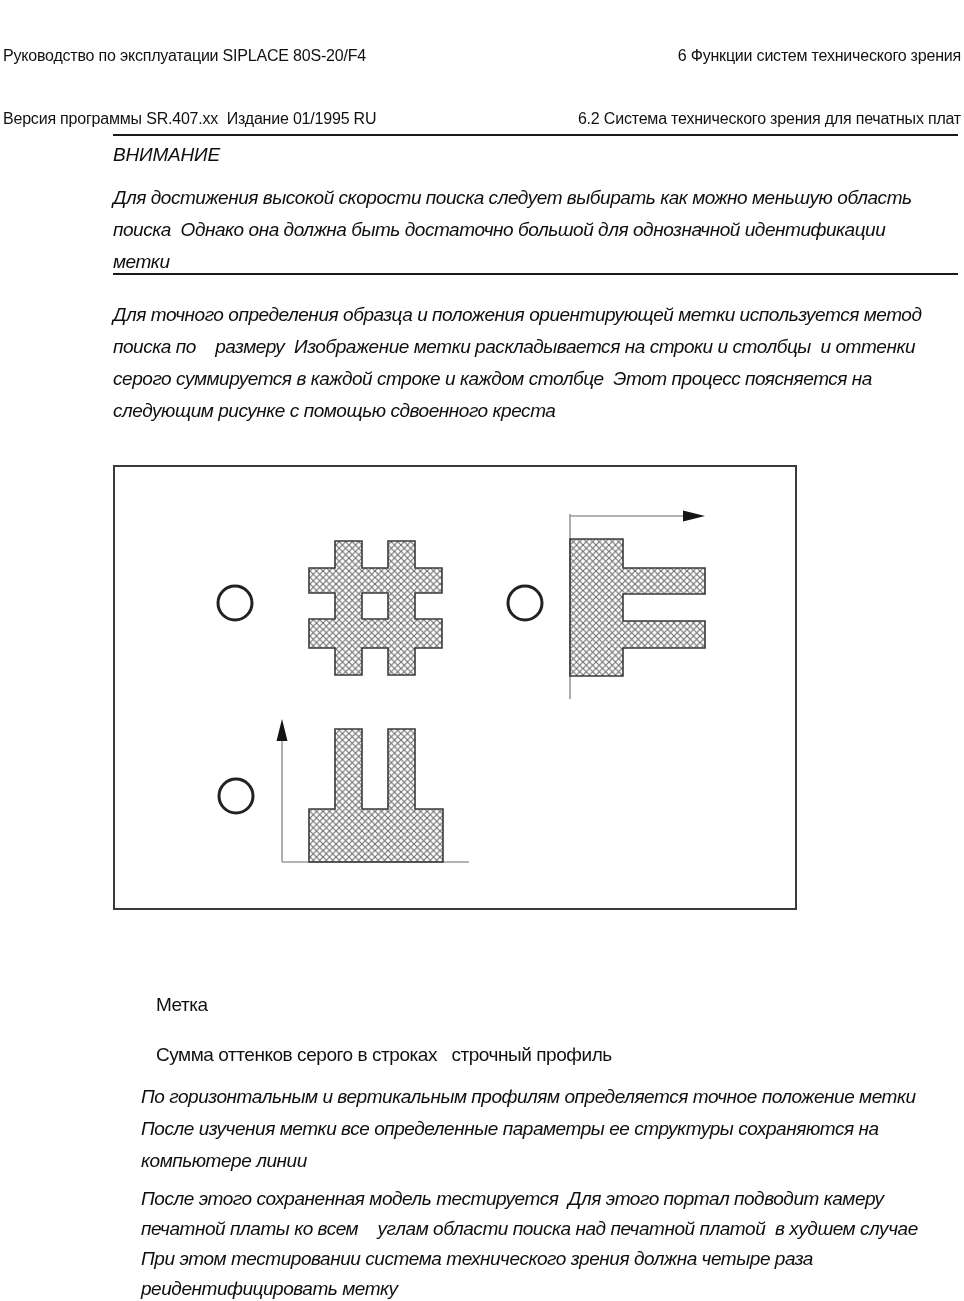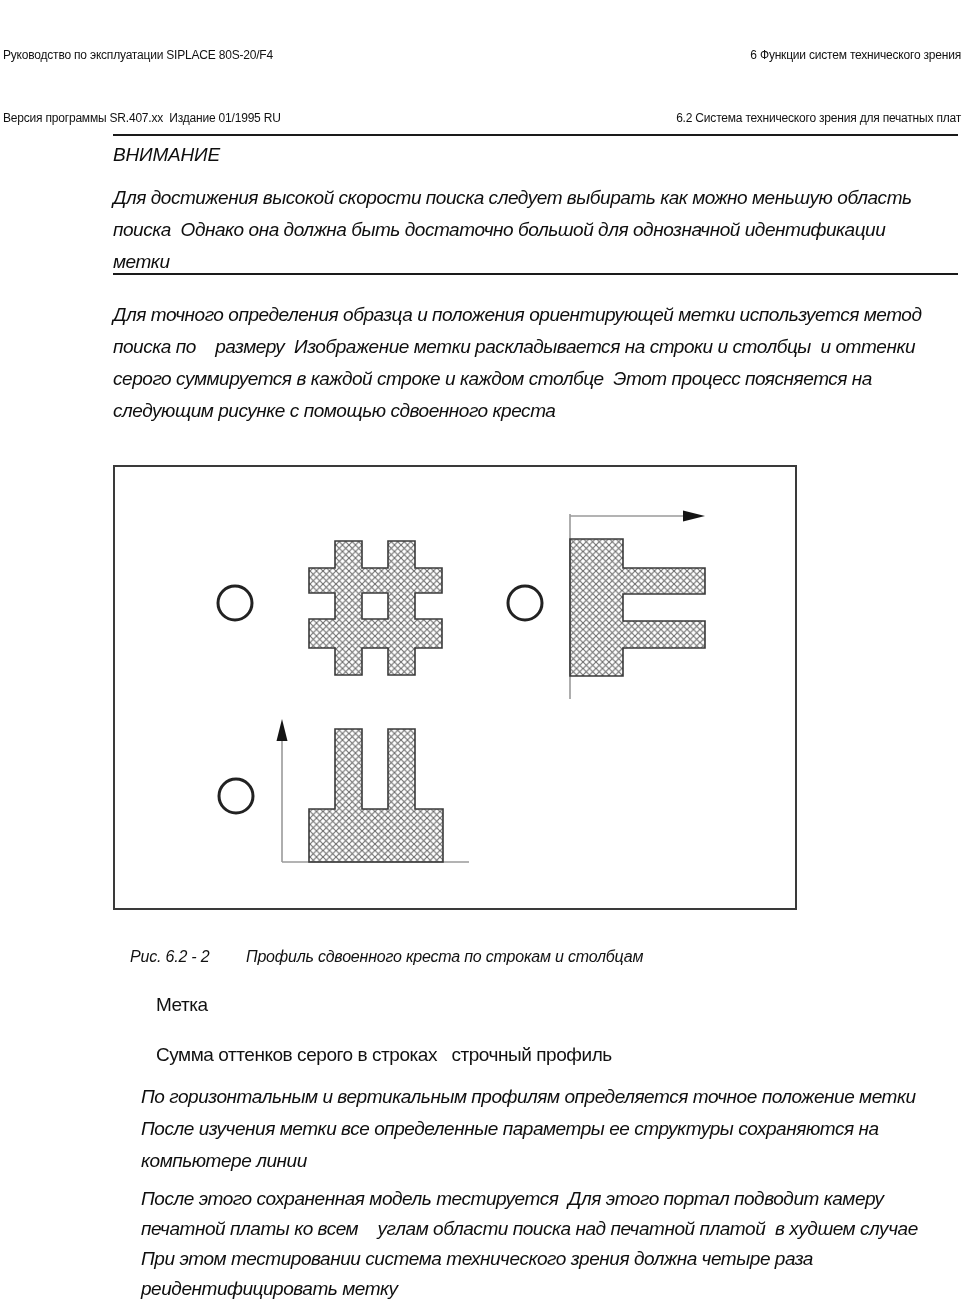--- a/index.html
+++ b/index.html
@@ -2,21 +2,21 @@
 <html><head>
 <meta charset="utf-8">
 <style>
   html,body{margin:0;padding:0;background:#fff;}
   .page{
     position:relative;width:964px;height:1301px;margin:0 auto;
     background:#fff;color:#111;overflow:hidden;
     font-family:"Liberation Sans","DejaVu Sans",sans-serif;
   }
   .abs{position:absolute;}
-  .hdr{font-size:12px;line-height:21px;letter-spacing:-0.2px;white-space:pre;}
+  .hdr{font-size:16px;line-height:21px;letter-spacing:-0.2px;white-space:pre;}
   .hdr-left{left:3px;top:3px;text-align:left;}
   .hdr-right{right:3px;top:3px;text-align:right;}
   .rule{left:113px;width:845px;height:2px;background:#1a1a1a;}
   .body-txt{
     font-size:19px;line-height:32px;letter-spacing:-0.45px;
     white-space:pre;color:#0e0e0e;font-style:italic;
   }
   .notice-title{left:113px;top:143px;font-size:19px;line-height:24px;letter-spacing:-0.2px;}
   .notice-body{left:113px;top:182px;}
   .p-intro{left:113px;top:299px;}
@@ -81,23 +81,20 @@
       <circle cx="121" cy="329" r="17" fill="none" stroke="#222" stroke-width="3"></circle>
 
       <line x1="167" y1="270" x2="167" y2="395" stroke="#9a9a9a" stroke-width="1.6"></line>
       <polygon points="161.5,274 167,252 172.5,274" fill="#141414"></polygon>
       <line x1="167" y1="395" x2="354" y2="395" stroke="#9a9a9a" stroke-width="1.6"></line>
 
       <path d="M220,262 H247 V342 H273 V262 H300 V342 H328 V395 H194 V342 H220 Z" fill="url(#xhatch)" stroke="#3a3a3a" stroke-width="1.6"></path>
     </svg>
   </div>
 
-  <div class="abs caption">
-    <span class="cap-label">Рис. 6.2 - 2</span><span>Профиль сдвоенного креста по строкам и столбцам</span>
-  </div>
 
   <div class="abs legend-item li-0">Метка</div>
   <div class="abs body-txt p-profiles">По горизонтальным и вертикальным профилям определяется точное положение метки
 После изучения метки все определенные параметры ее структуры сохраняются на
 компьютере линии</div>
 
   <div class="abs legend-item li-2">Сумма оттенков серого в строках   строчный профиль</div>
   <div class="abs body-txt p-testing">После этого сохраненная модель тестируется  Для этого портал подводит камеру
 печатной платы ко всем    углам области поиска над печатной платой  в худшем случае
 При этом тестировании система технического зрения должна четыре раза

